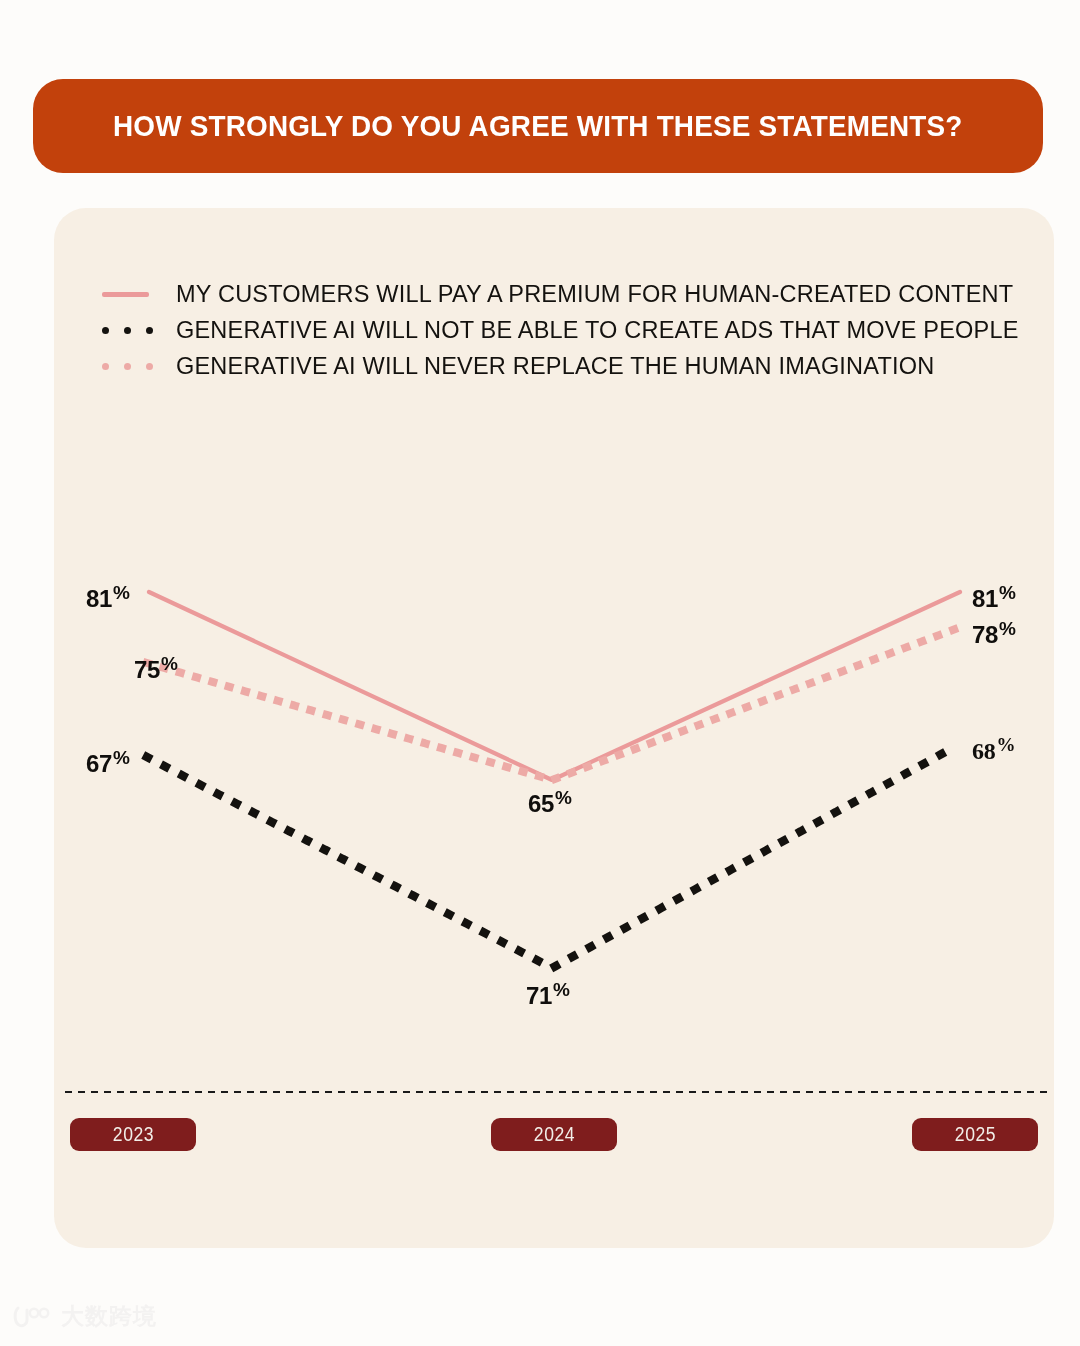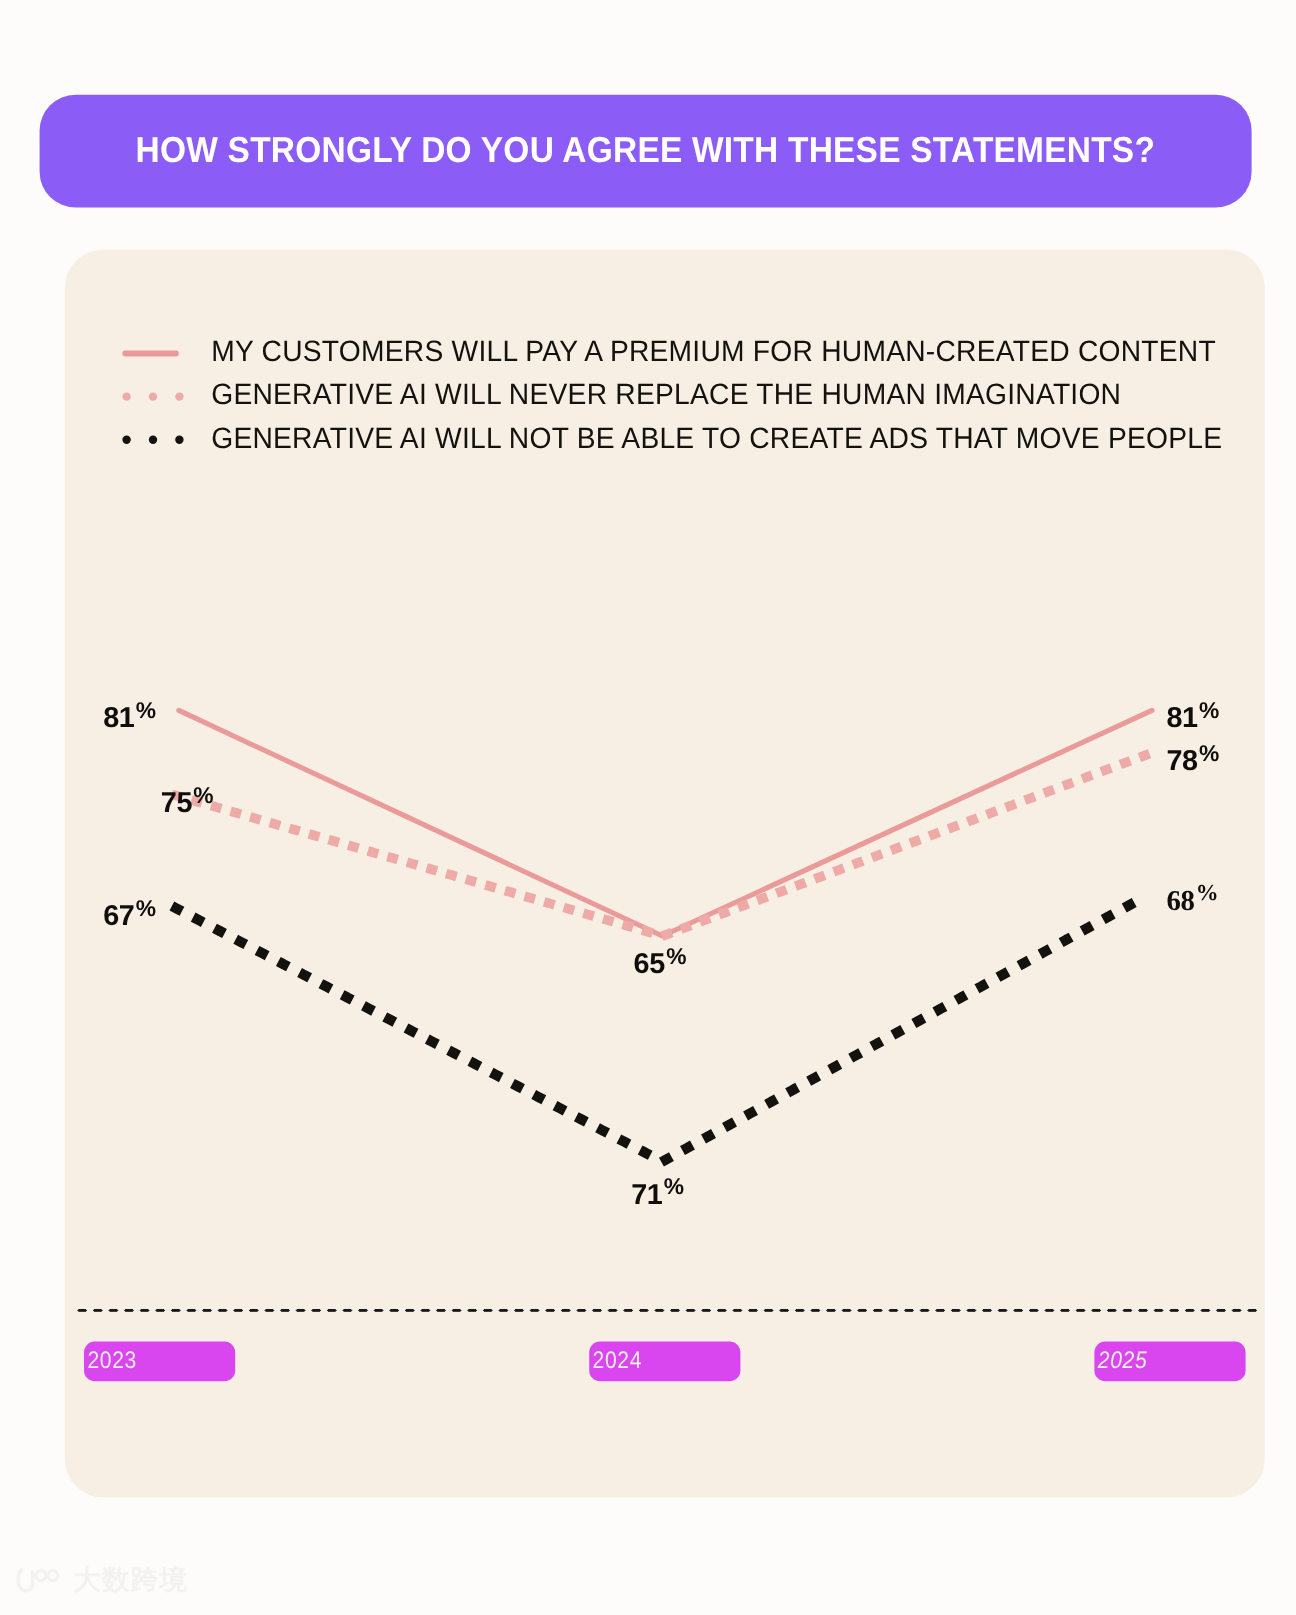--- a/index.html
+++ b/index.html
@@ -16,21 +16,21 @@
     position: relative;
   }
 
   
   .title-banner {
     position: absolute;
     left: 33px;
     top: 79px;
     width: 1010px;
     height: 94px;
-    background: #8b5cf6;
+    background: #c2410c;
     border-radius: 30px;
     display: flex;
     align-items: center;
     justify-content: center;
     box-sizing: border-box;
   }
   .title-text {
     color: #ffffff;
     font-family: "Liberation Sans Narrow", "Liberation Sans", sans-serif;
     font-size: 30px;
@@ -154,35 +154,36 @@
     width: 986px;
     height: 4px;
     background-image: radial-gradient(#1a1a1a 42%, transparent 45%);
     background-size: 13px 4px;
     background-repeat: repeat-x;
   }
   .year-pill {
     position: absolute;
     top: 910px;
     height: 33px;
-    background: #d946ef;
+    background: #7f1d1d;
     border-radius: 9px;
     display: flex;
     align-items: center;
+    justify-content: center;
   }
   .year-pill span {
     color: #f2efe9;
     font-family: "Liberation Sans Narrow", "Liberation Sans", sans-serif;
     font-size: 20px;
     letter-spacing: 0.6px;
     transform: scaleX(0.88);
   }
   .pill-2023 { left: 16px;  width: 126px; }
   .pill-2024 { left: 437px; width: 126px; }
-  .pill-2025 { left: 858px; width: 126px; font-style: italic; }
+  .pill-2025 { left: 858px; width: 126px; }
 
   
   .watermark {
     position: absolute;
     left: 12px;
     bottom: 14px;
     display: flex;
     align-items: center;
     gap: 9px;
     opacity: 0.55;
@@ -212,38 +213,38 @@
 
     <div class="legend-row">
       <span class="legend-marker">
         <span class="marker-solid"></span>
       </span>
       <span class="legend-label">MY CUSTOMERS WILL PAY A PREMIUM FOR HUMAN-CREATED CONTENT</span>
     </div>
 
     <div class="legend-row">
       <span class="legend-marker">
+        <span class="marker-dots dots-black">
+            <span></span>
+            <span></span>
+            <span></span>
+          </span>
+      </span>
+      <span class="legend-label">GENERATIVE AI WILL NOT BE ABLE TO CREATE ADS THAT MOVE PEOPLE</span>
+    </div>
+
+    <div class="legend-row">
+      <span class="legend-marker">
         <span class="marker-dots dots-pink">
             <span></span>
             <span></span>
             <span></span>
           </span>
       </span>
       <span class="legend-label">GENERATIVE AI WILL NEVER REPLACE THE HUMAN IMAGINATION</span>
-    </div>
-
-    <div class="legend-row">
-      <span class="legend-marker">
-        <span class="marker-dots dots-black">
-            <span></span>
-            <span></span>
-            <span></span>
-          </span>
-      </span>
-      <span class="legend-label">GENERATIVE AI WILL NOT BE ABLE TO CREATE ADS THAT MOVE PEOPLE</span>
     </div>
 
   </div>
 
   <svg class="plot" viewBox="0 0 1000 1040">
 
     <polyline points="95,384 498,572 906,384" fill="none" stroke="#eb9a9a" stroke-width="4.2" stroke-linejoin="round" stroke-linecap="round"></polyline>
 
     <polyline points="93,455 498,572 904,420" fill="none" stroke="#edaaa6" stroke-width="8" stroke-linecap="square" stroke-dasharray="1 16"></polyline>
 

